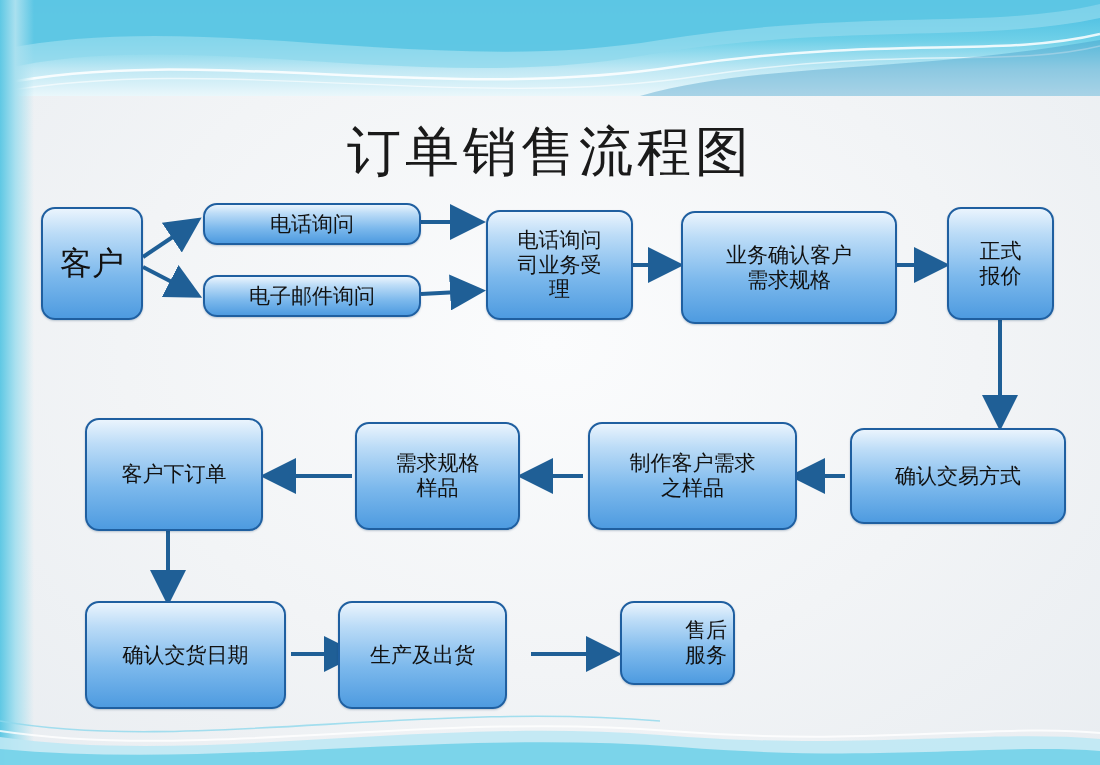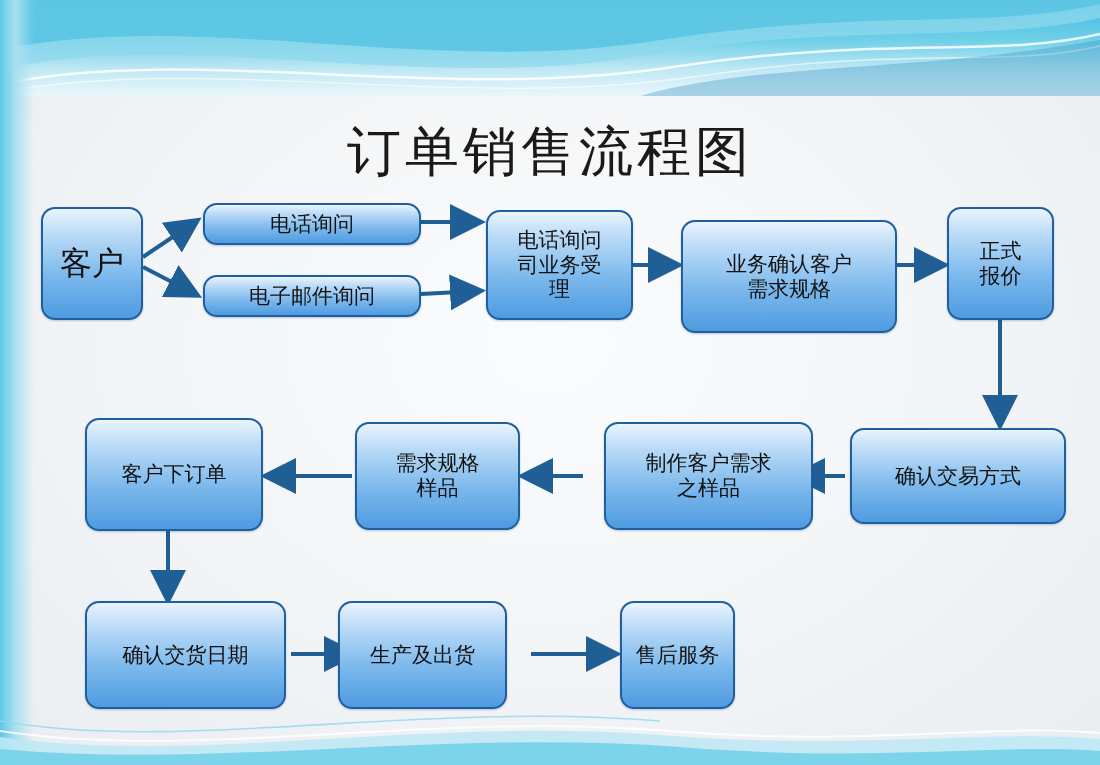--- a/index.html
+++ b/index.html
@@ -159,35 +159,35 @@
   <div class="node" style="left:203px; top:275px; width:218px; height:42px;">
     <span>电子邮件询问</span>
   </div>
 
   <div class="node" style="left:486px; top:210px; width:147px; height:110px; flex-direction:column;">
     <span>电话询问</span>
     <span>司业务受</span>
     <span>理</span>
   </div>
 
-  <div class="node" style="left:681px; top:220px; width:216px; height:113px; flex-direction:column;">
+  <div class="node" style="left:681px; top:211px; width:216px; height:113px; flex-direction:column;">
     <span>业务确认客户</span>
     <span>需求规格</span>
   </div>
 
   <div class="node" style="left:947px; top:207px; width:107px; height:113px; flex-direction:column;">
     <span>正式</span>
     <span>报价</span>
   </div>
 
   <div class="node" style="left:850px; top:428px; width:216px; height:96px;">
     <span>确认交易方式</span>
   </div>
 
-  <div class="node" style="left:588px; top:422px; width:209px; height:108px; flex-direction:column;margin-left:16px;">
+  <div class="node" style="left:588px; top:422px; width:209px; height:108px; flex-direction:column;">
     <span>制作客户需求</span>
     <span>之样品</span>
   </div>
 
   <div class="node" style="left:355px; top:422px; width:165px; height:108px; flex-direction:column;">
     <span>需求规格</span>
     <span>样品</span>
   </div>
 
   <div class="node" style="left:85px; top:418px; width:178px; height:113px;">
@@ -195,18 +195,18 @@
   </div>
 
   <div class="node" style="left:85px; top:601px; width:201px; height:108px;">
     <span>确认交货日期</span>
   </div>
 
   <div class="node" style="left:338px; top:601px; width:169px; height:108px;">
     <span>生产及出货</span>
   </div>
 
-  <div class="node" style="left:620px; top:601px; width:115px; height:108px; flex-direction:row;">
+  <div class="node" style="left:620px; top:601px; width:115px; height:84px; flex-direction:column;align-items:flex-end;">
     <span>售后</span>
     <span>服务</span>
   </div>
 
 </div>
 
 </body></html>

